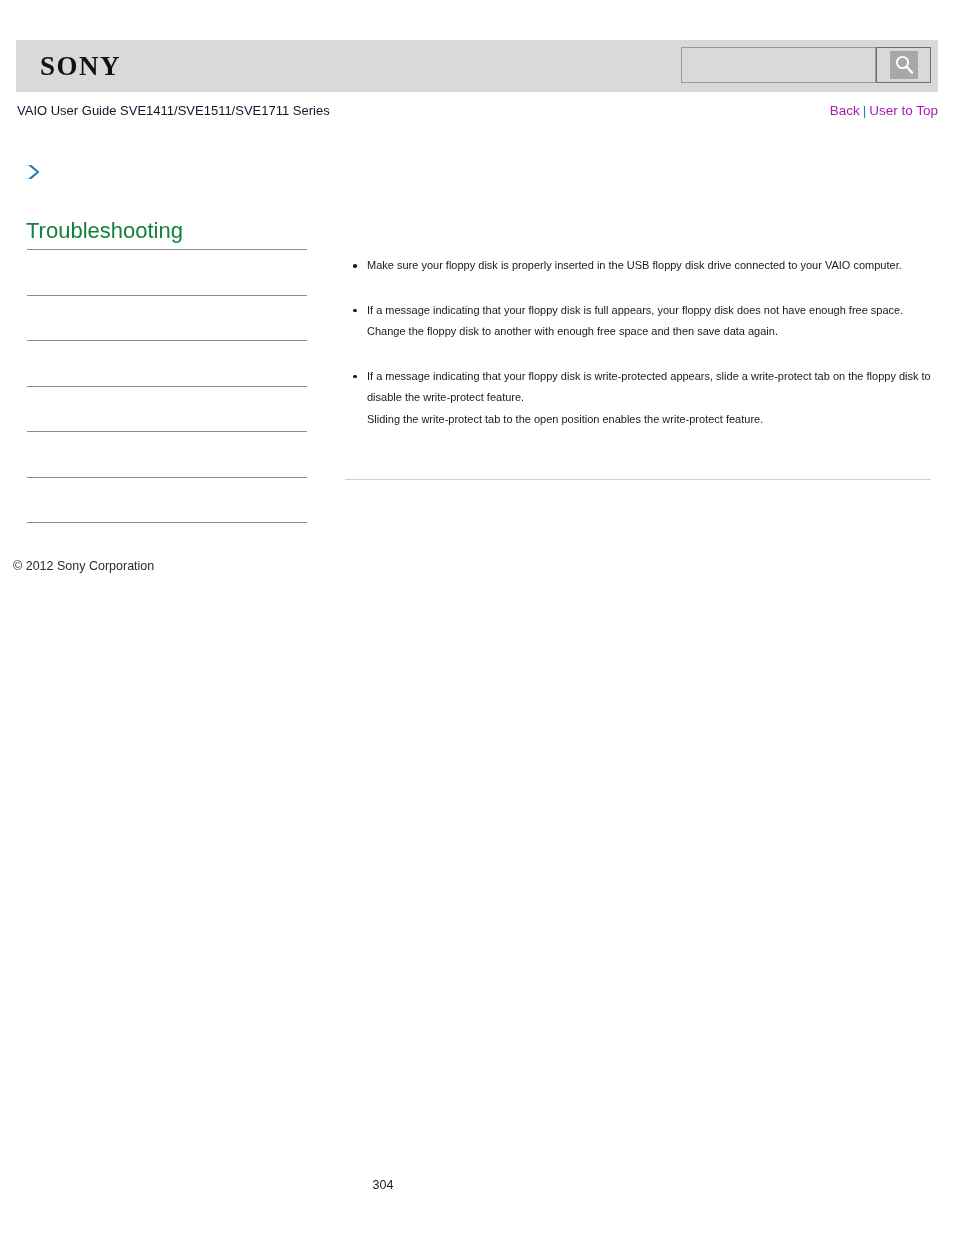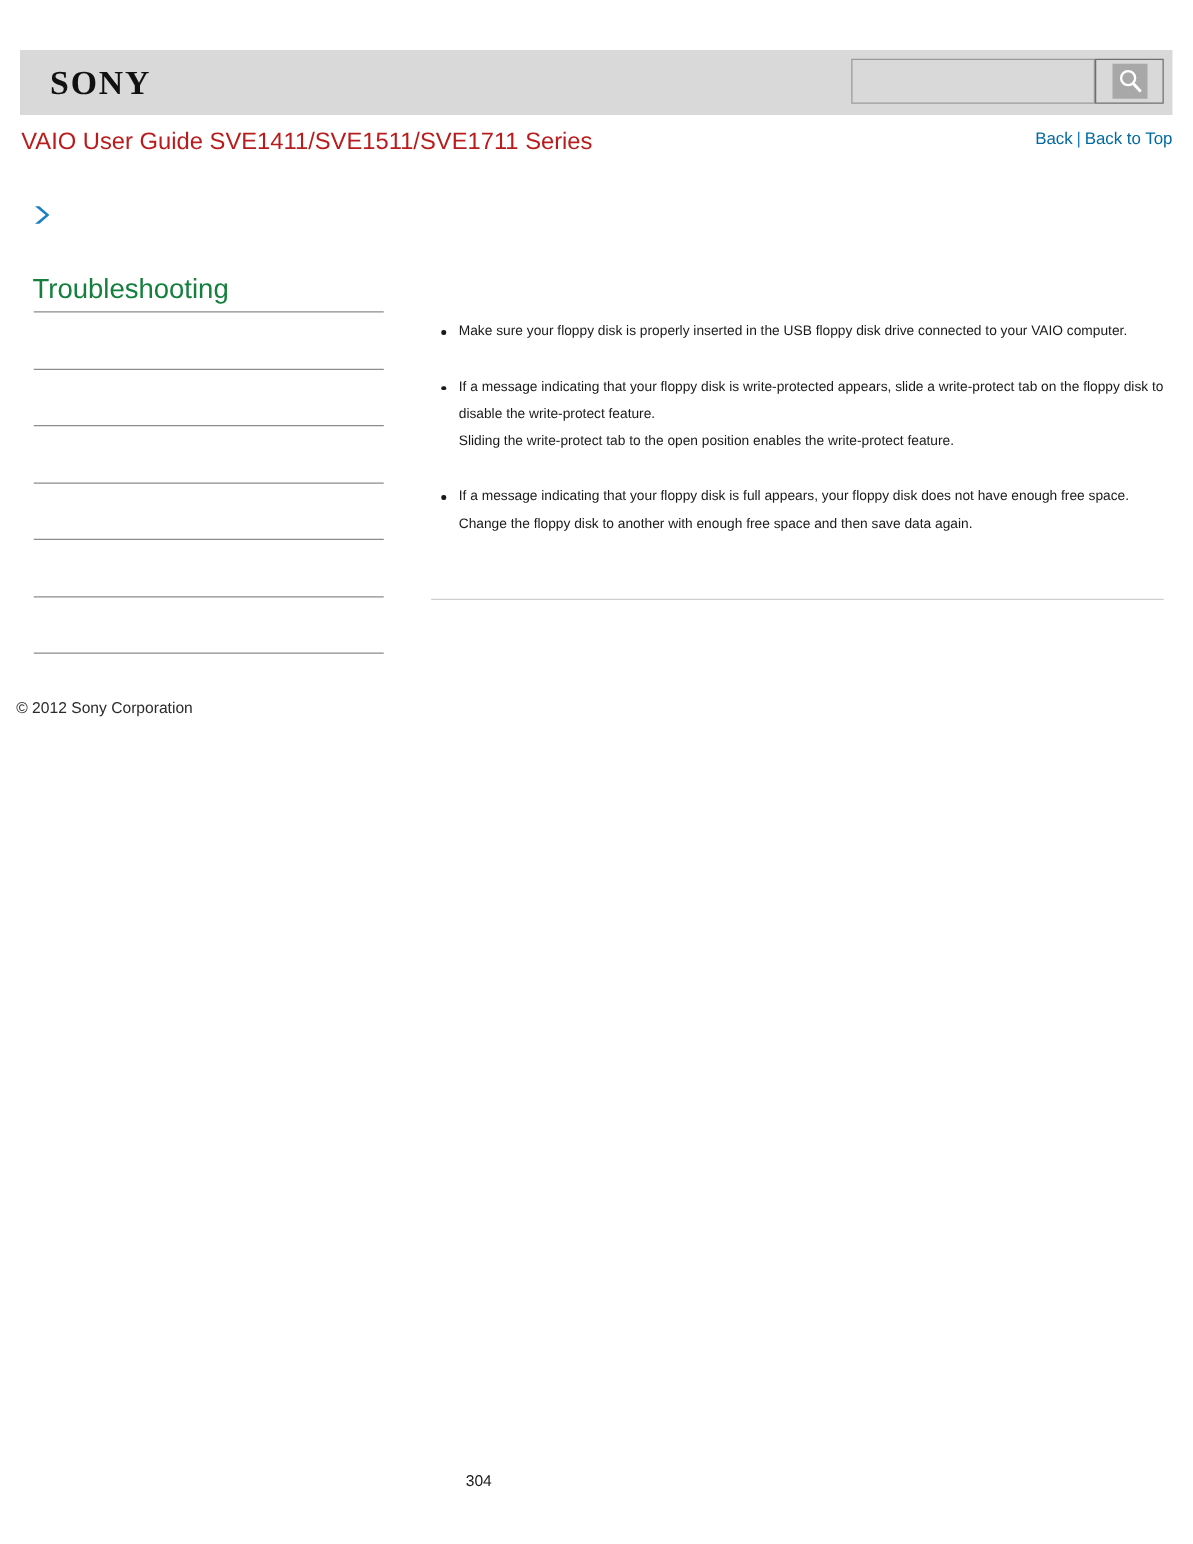--- a/index.html
+++ b/index.html
@@ -95,33 +95,33 @@
     align-items: center;
     justify-content: center;
   }
   #search-button svg { display: block; }
 
   
   #guide-title {
     position: absolute;
     left: 17px;
     top: 103px;
-    font-size: 19px;
-    color: #b91c1c;
+    font-size: 13px;
+    color: #0f172a;
     white-space: nowrap;
   }
   #nav-links {
     position: absolute;
     right: 16px;
     top: 103px;
     font-size: 13.5px;
     white-space: nowrap;
   }
   #nav-links a {
-    color: #0369a1;
+    color: #a21caf;
     text-decoration: none;
   }
   #nav-links .sep {
     color: #1a7ec8;
     margin: 0 3px;
   }
 
   
   #sidebar {
     position: absolute;
@@ -252,21 +252,21 @@
           </svg>
         </span>
       </button>
     </div>
 
   </div>
 
   <div id="guide-title">VAIO User Guide SVE1411/SVE1511/SVE1711 Series</div>
 
   <div id="nav-links">
-    <a href="#">Back</a><span class="sep">|</span><a href="#">Back to Top</a>
+    <a href="#">Back</a><span class="sep">|</span><a href="#">User to Top</a>
   </div>
 
   <div id="sidebar">
 
     <div id="breadcrumb-arrow">
       <svg width="20" height="20" viewBox="0 0 20 20" aria-hidden="true">
         <path d="M4 3 L12.5 10 L4 17 L7.5 17 L15.5 10 L7.5 3 Z" fill="#1b7fc4"></path>
       </svg>
     </div>
 
@@ -289,30 +289,30 @@
   <div id="content">
     <ul id="tips-list">
 
       <li>
         <span class="bullet"></span>
         <span class="tip-line">Make sure your floppy disk is properly inserted in the USB floppy disk drive connected to your VAIO computer.</span>
       </li>
 
       <li>
         <span class="bullet"></span>
+        <span class="tip-line">If a message indicating that your floppy disk is full appears, your floppy disk does not have enough free space.</span>
+        <span class="tip-line">Change the floppy disk to another with enough free space and then save data again.</span>
+      </li>
+
+      <li>
+        <span class="bullet"></span>
         <span class="tip-line">If a message indicating that your floppy disk is write-protected appears, slide a write-protect tab on the floppy disk to disable the write-protect feature.</span>
         <span class="tip-line">Sliding the write-protect tab to the open position enables the write-protect feature.</span>
       </li>
 
-      <li>
-        <span class="bullet"></span>
-        <span class="tip-line">If a message indicating that your floppy disk is full appears, your floppy disk does not have enough free space.</span>
-        <span class="tip-line">Change the floppy disk to another with enough free space and then save data again.</span>
-      </li>
-
     </ul>
   </div>
 
   <div id="content-rule"></div>
 
   <div id="page-number">304</div>
 
 </div>
 
 </body></html>

